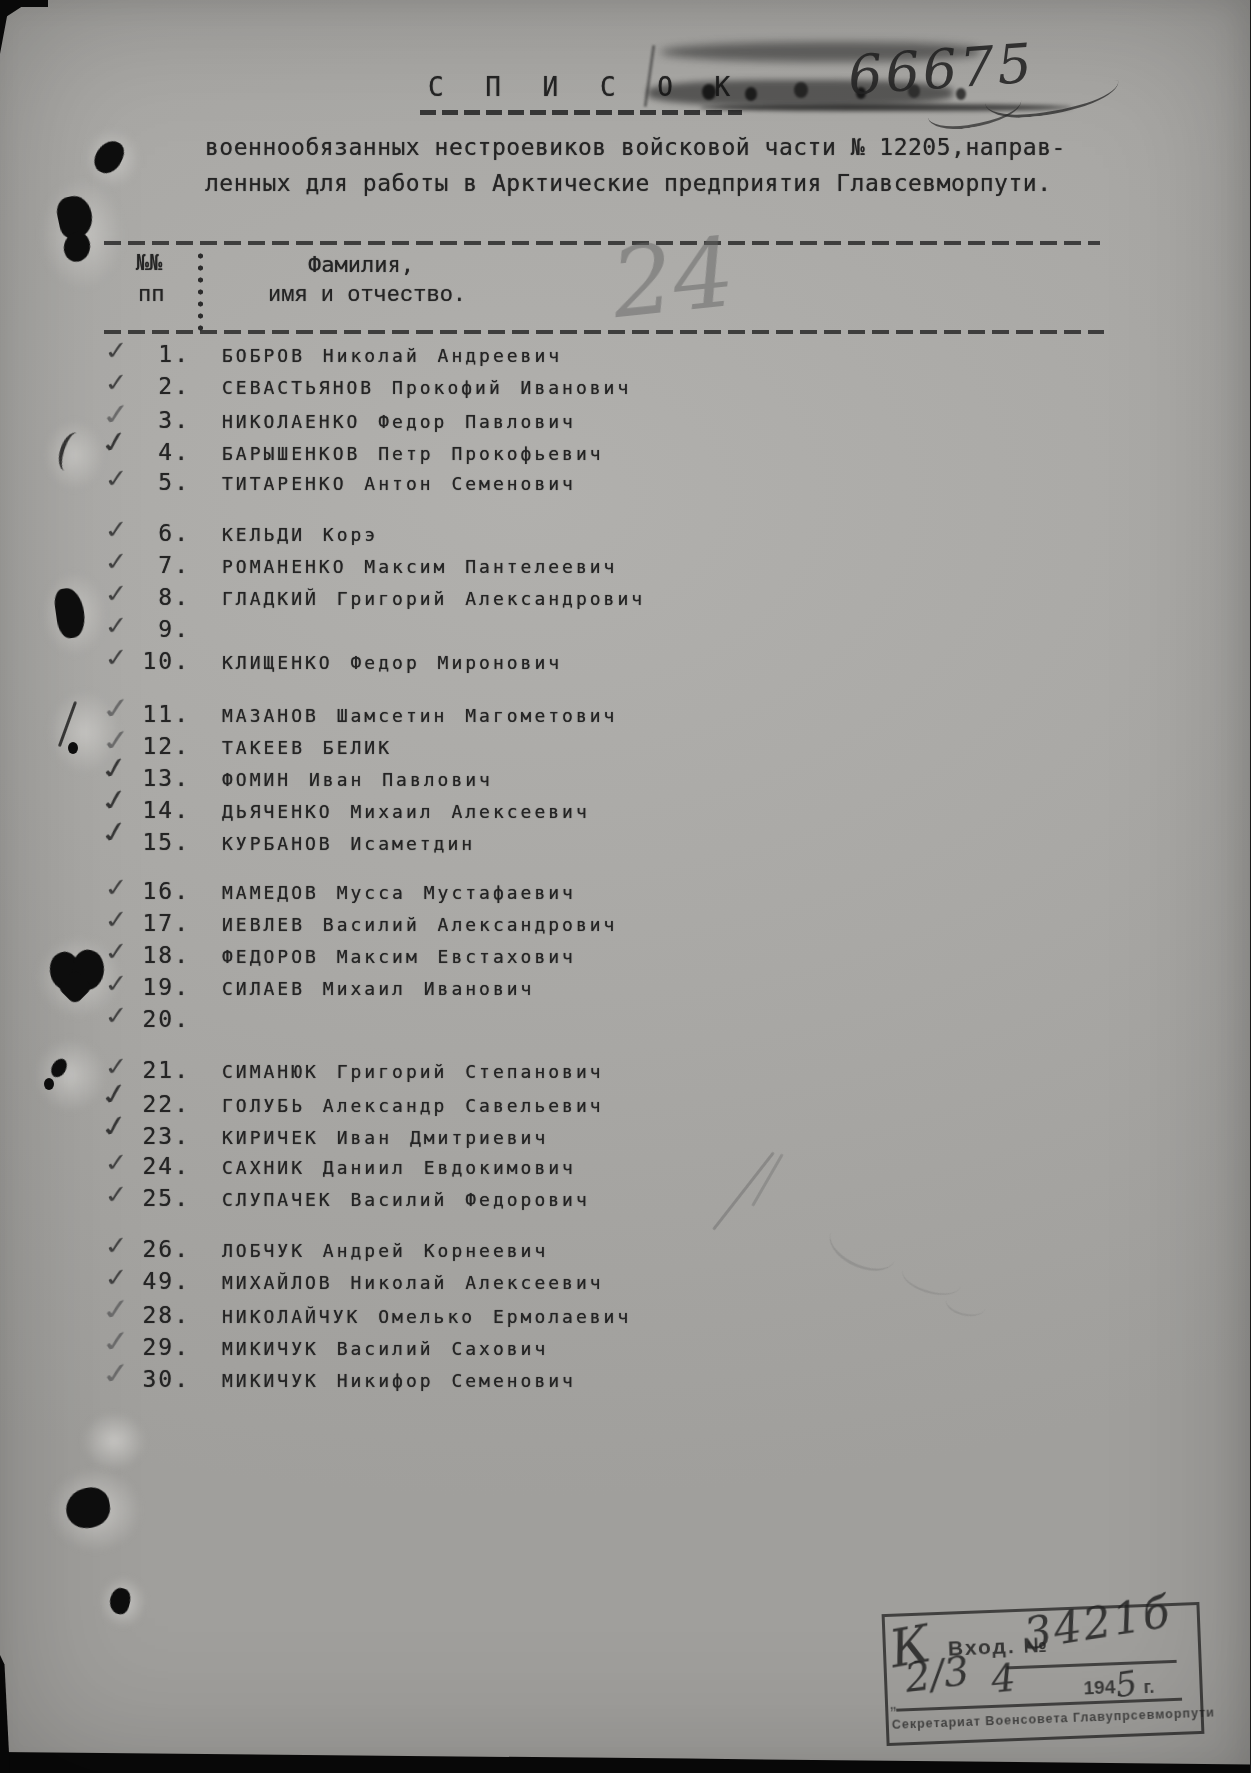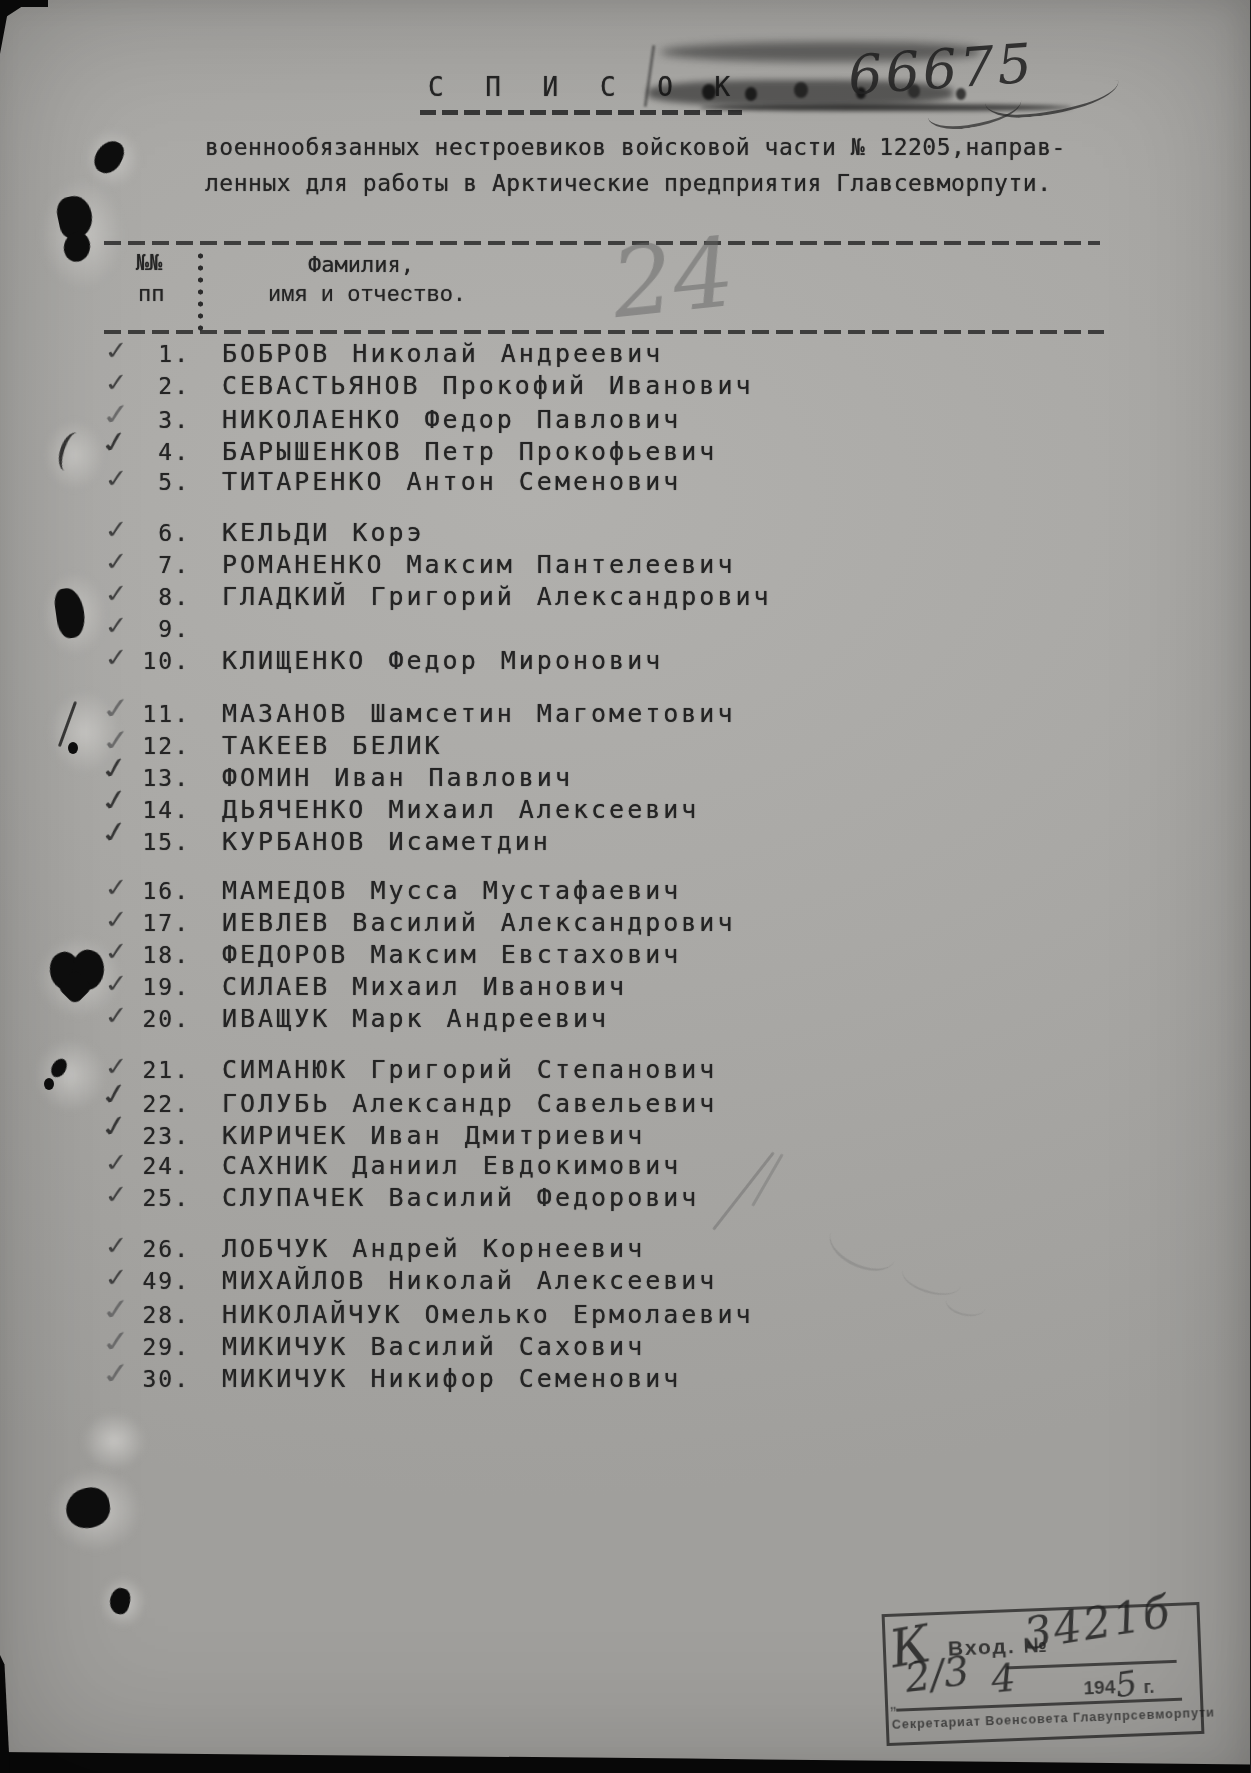--- a/index.html
+++ b/index.html
@@ -34,21 +34,21 @@
   
   .entries{left:0;top:338px;width:1251px;}
   .group{margin-bottom:19px;}
   .row{display:flex;align-items:baseline;height:32px;line-height:32px;padding-left:70px;white-space:nowrap;}
   .check{display:inline-block;width:50px;text-align:right;font-size:27px;line-height:1;
     color:#3f3f3f;transform:rotate(-8deg) scaleX(1.25);filter:blur(.2px);}
   .ck-b{font-size:31px;color:#353535;transform:rotate(-15deg) scaleX(1.3) translateY(-3px);}
   .ck-c{font-size:31px;color:#6a6a6a;font-weight:bold;transform:rotate(-11deg) scaleX(1.35);}
   .num{display:inline-block;width:70px;text-align:right;font-size:23px;letter-spacing:2px;
     color:#242424;text-shadow:0 0 1px rgba(25,25,25,.65);}
-  .name{margin-left:32px;font-size:25px;letter-spacing:3px;word-spacing:4px;
+  .name{margin-left:32px;font-size:18px;letter-spacing:3px;word-spacing:4px;
     color:#242424;text-shadow:0 0 1px rgba(25,25,25,.7);}
   
   .reg-number{left:848px;top:38px;font-family:"DejaVu Serif",serif;font-style:italic;
     font-size:54px;letter-spacing:3px;color:rgba(35,35,35,.88);transform:rotate(-4deg);}
   .reg-flourish{left:985px;top:86px;width:135px;height:26px;
     border-bottom:3px solid rgba(40,40,40,.75);border-radius:0 0 70% 30%/0 0 100% 60%;
     transform:rotate(-5deg);}
   .reg-flourish2{left:928px;top:104px;width:95px;height:20px;
     border-bottom:3px solid rgba(40,40,40,.7);border-radius:0 0 60% 40%/0 0 90% 70%;
     transform:rotate(-8deg);}
@@ -261,21 +261,20 @@
           <span class="name">ФЕДОРОВ Максим Евстахович</span>
         </div>
         <div class="row">
           <span class="check ck-a">✓</span>
           <span class="num">19.</span>
           <span class="name">СИЛАЕВ Михаил Иванович</span>
         </div>
         <div class="row">
           <span class="check ck-a">✓</span>
           <span class="num">20.</span>
-          <span class="name">ИВАЩУК Марк Андреевич</span>
         </div>
       </div>
       <div class="group">
         <div class="row">
           <span class="check ck-a">✓</span>
           <span class="num">21.</span>
           <span class="name">СИМАНЮК Григорий Степанович</span>
         </div>
         <div class="row">
           <span class="check ck-b">✓</span>

